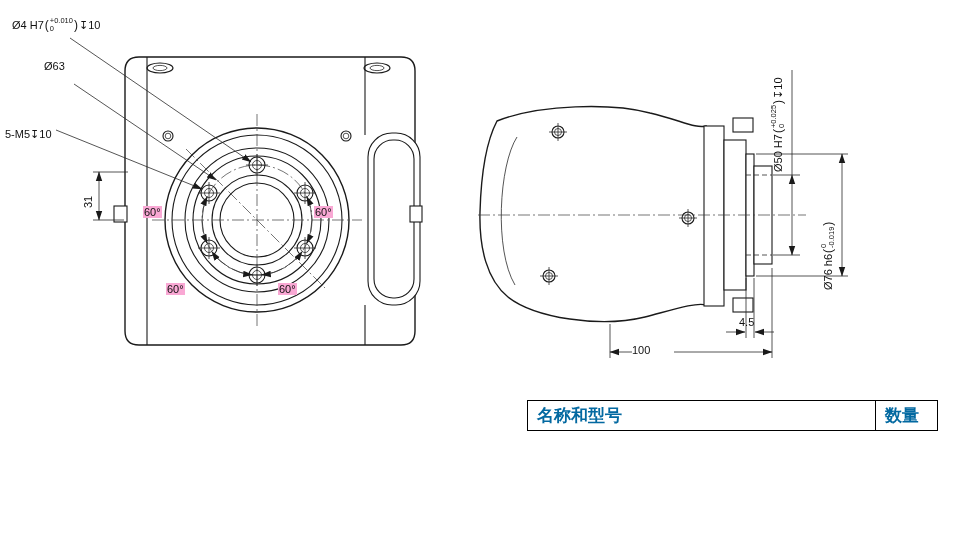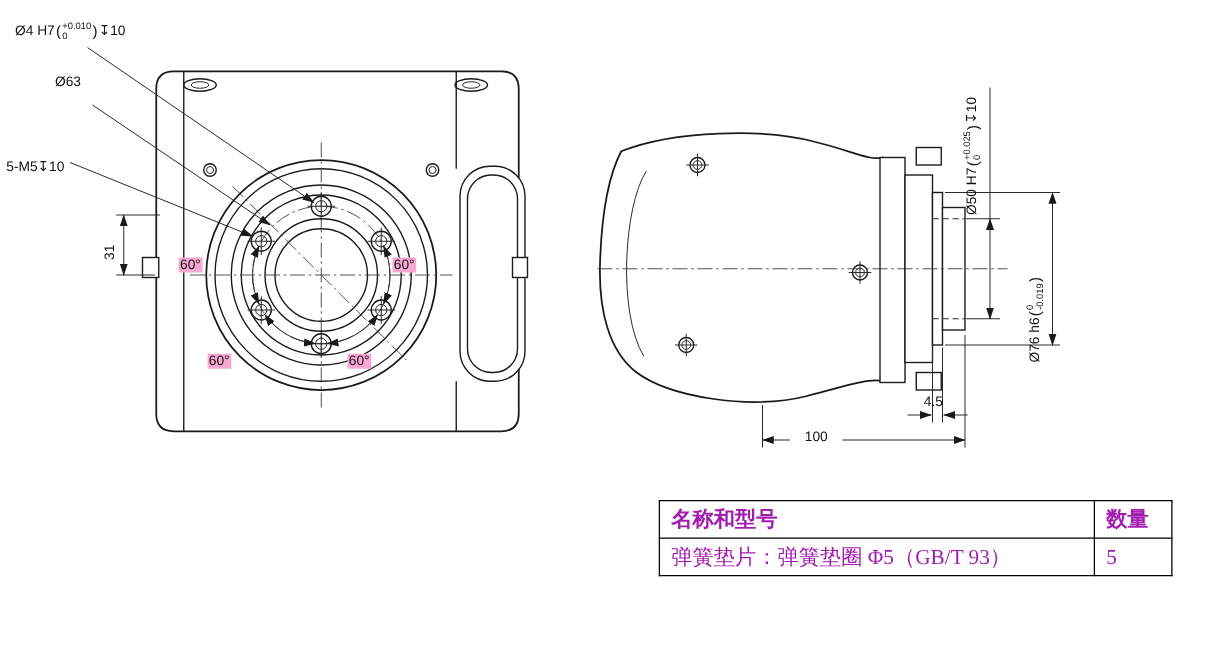--- a/index.html
+++ b/index.html
@@ -10,22 +10,22 @@
   .ol2{stroke:#1a1a1a;stroke-width:1.4;fill:none}
   .olf{stroke:#1a1a1a;stroke-width:1.1;fill:#fff}
   .thin{stroke:#2a2a2a;stroke-width:0.8;fill:none}
   .cl{stroke:#3a3a3a;stroke-width:0.7;fill:none;stroke-dasharray:12 3 2 3}
   .hid{stroke:#2a2a2a;stroke-width:0.8;fill:none;stroke-dasharray:5 3}
   .ann{position:absolute;font-size:11px;line-height:13px;white-space:nowrap;display:flex;align-items:center;gap:1px}
   .rot{transform-origin:0 0;transform:rotate(-90deg)}
   .tol{display:inline-flex;flex-direction:column;align-items:flex-start;font-size:7.5px;line-height:8px}
   .paren{font-size:12px}
   .ang{position:absolute;font-size:11px;background:#f9a8d4;padding:0 1px}
-  .dimtext{position:absolute;font-size:11px;background:#fff;text-align:center}
-  .parts{position:absolute;left:527px;top:400px;border-collapse:collapse;font-family:Liberation Serif, serif;font-size:17px;color:#a21caf}
+  .dimtext{position:absolute;font-size:11px;background:#fff;}
+  .parts{position:absolute;left:527px;top:400px;border-collapse:collapse;font-family:Liberation Mono, monospace;font-size:17px;color:#0369a1}
   .parts th,.parts td{border:1.8px solid #000;padding:2px 9px;height:30px;vertical-align:middle}
   .parts th{text-align:left;font-weight:bold}
   .namecol{width:348px}
   .qtycol{width:62px}
 </style>
 </head>
 <body>
 
 <svg width="970" height="536" viewBox="0 0 970 536">
   <defs>
@@ -231,18 +231,14 @@
 <div class="dimtext" style="left:632px;top:344px;width:42px">100</div>
 
 <table class="parts">
   <thead>
     <tr>
       <th class="namecol">名称和型号</th>
       <th class="qtycol">数量</th>
     </tr>
   </thead>
   <tbody>
-    <tr>
-      <td>弹簧垫片：弹簧垫圈 Φ5（GB/T 93）</td>
-      <td>5</td>
-    </tr>
   </tbody>
 </table>
 
 </body></html>

